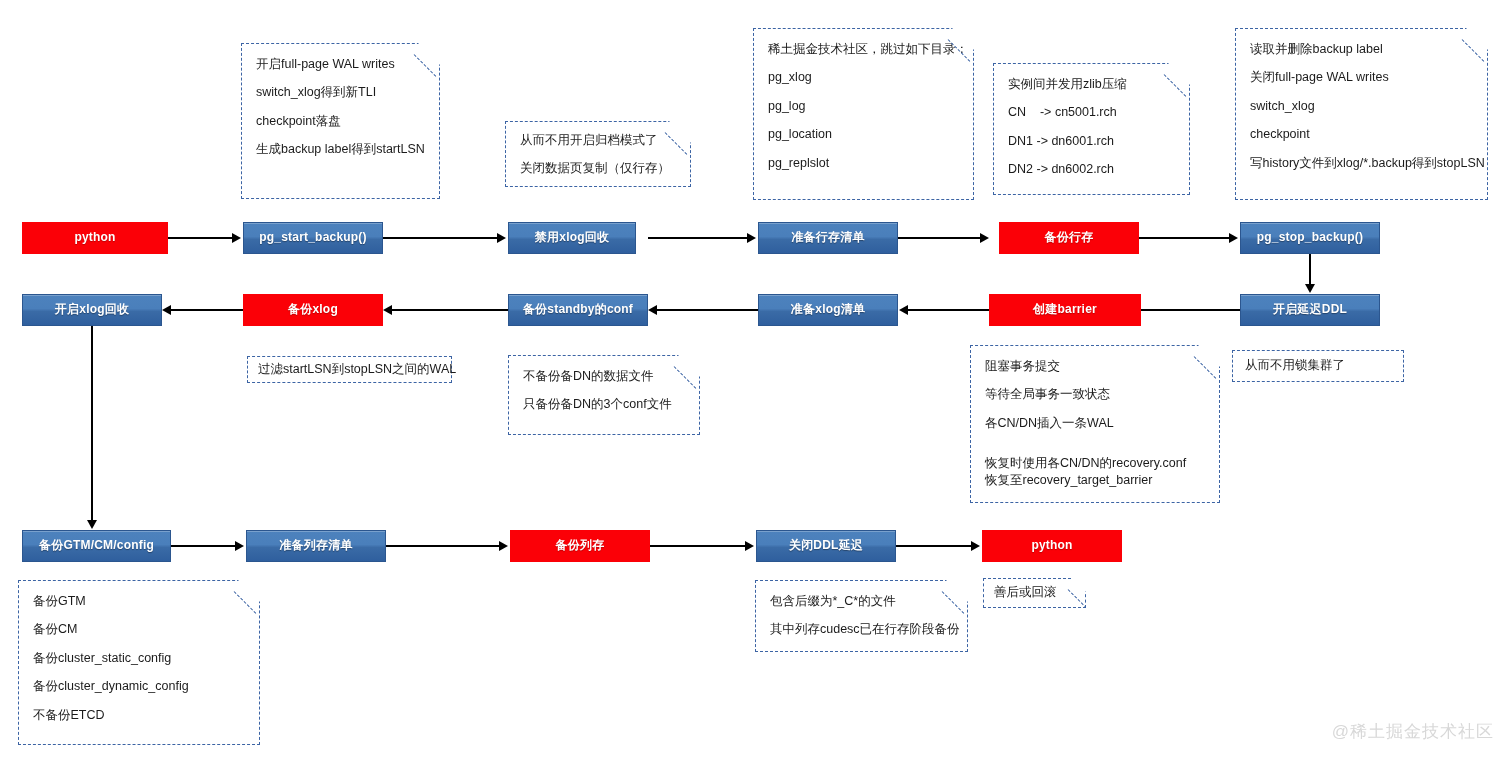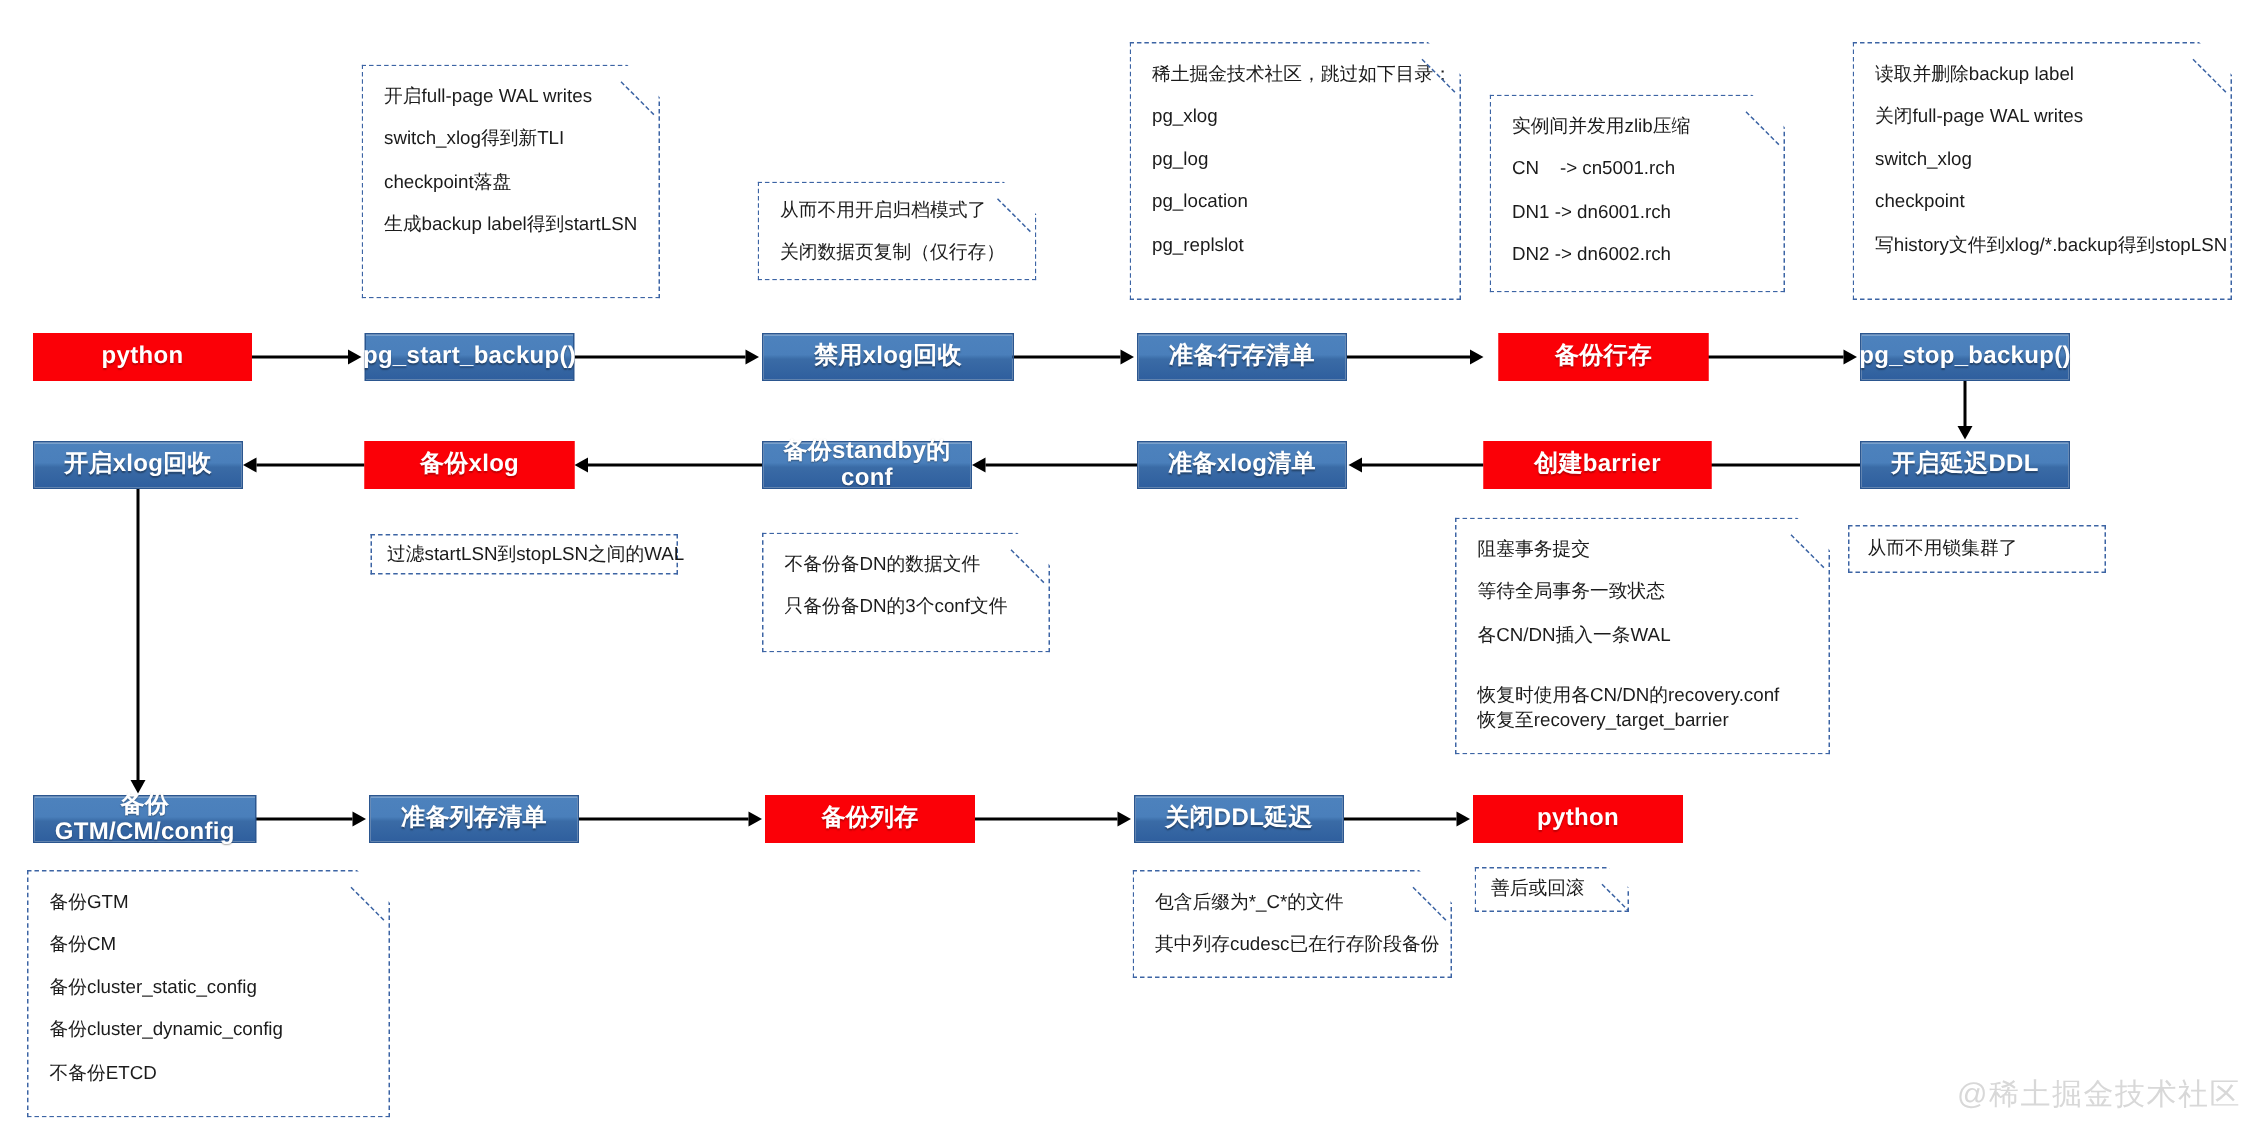--- a/index.html
+++ b/index.html
@@ -17,21 +17,21 @@
     background: #ffffff;
     overflow: hidden;
   }
   
   .node {
     position: absolute;
     display: flex;
     align-items: center;
     justify-content: center;
     box-sizing: border-box;
-    font-size: 16px;
+    font-size: 12px;
     font-weight: bold;
     color: #ffffff;
     letter-spacing: 0.2px;
     text-align: center;
     line-height: 1.1;
     z-index: 5;
   }
   .node.blue {
     background: linear-gradient(180deg, #4d82bd 0%, #4a7fbb 45%, #3a6ba6 55%, #2f5f9e 100%);
     border: 1px solid #2b5party;
@@ -114,21 +114,21 @@
   .arrow.down {
     border-left: 5px solid transparent;
     border-right: 5px solid transparent;
     border-top: 9px solid #000000;
   }
   
   #watermark {
     position: absolute;
     right: 18px;
     bottom: 18px;
-    font-size: 20px;
+    font-size: 17px;
     color: #d8d8d8;
     letter-spacing: 1px;
     z-index: 1;
     user-select: none;
   }
 </style>
 </head>
 <body>
 
 <div id="canvas">
@@ -176,21 +176,21 @@
   <div class="arrow right" style="left:499px; top:541px;"></div>
 
   <div class="conn h" style="left:650px; top:545px; width:95px;"></div>
   <div class="arrow right" style="left:745px; top:541px;"></div>
 
   <div class="conn h" style="left:896px; top:545px; width:75px;"></div>
   <div class="arrow right" style="left:971px; top:541px;"></div>
 
   <div class="node red" style="left:22px;   top:222px; width:146px; height:32px;">python</div>
   <div class="node blue" style="left:243px;  top:222px; width:140px; height:32px;">pg_start_backup()</div>
-  <div class="node blue" style="left:508px;  top:222px; width:168px; height:32px;">禁用xlog回收</div>
+  <div class="node blue" style="left:508px;  top:222px; width:128px; height:32px;">禁用xlog回收</div>
   <div class="node blue" style="left:758px; top:222px; width:140px; height:32px;">准备行存清单</div>
   <div class="node red" style="left:999px;  top:222px; width:140px; height:32px;">备份行存</div>
   <div class="node blue" style="left:1240px; top:222px; width:140px; height:32px;">pg_stop_backup()</div>
 
   <div class="node blue" style="left:1240px; top:294px; width:140px; height:32px;">开启延迟DDL</div>
   <div class="node red" style="left:989px;  top:294px; width:152px; height:32px;">创建barrier</div>
   <div class="node blue" style="left:758px;  top:294px; width:140px; height:32px;">准备xlog清单</div>
   <div class="node blue" style="left:508px;  top:294px; width:140px; height:32px;">备份standby的conf</div>
   <div class="node red" style="left:243px;  top:294px; width:140px; height:32px;">备份xlog</div>
   <div class="node blue" style="left:22px;   top:294px; width:140px; height:32px;">开启xlog回收</div>

